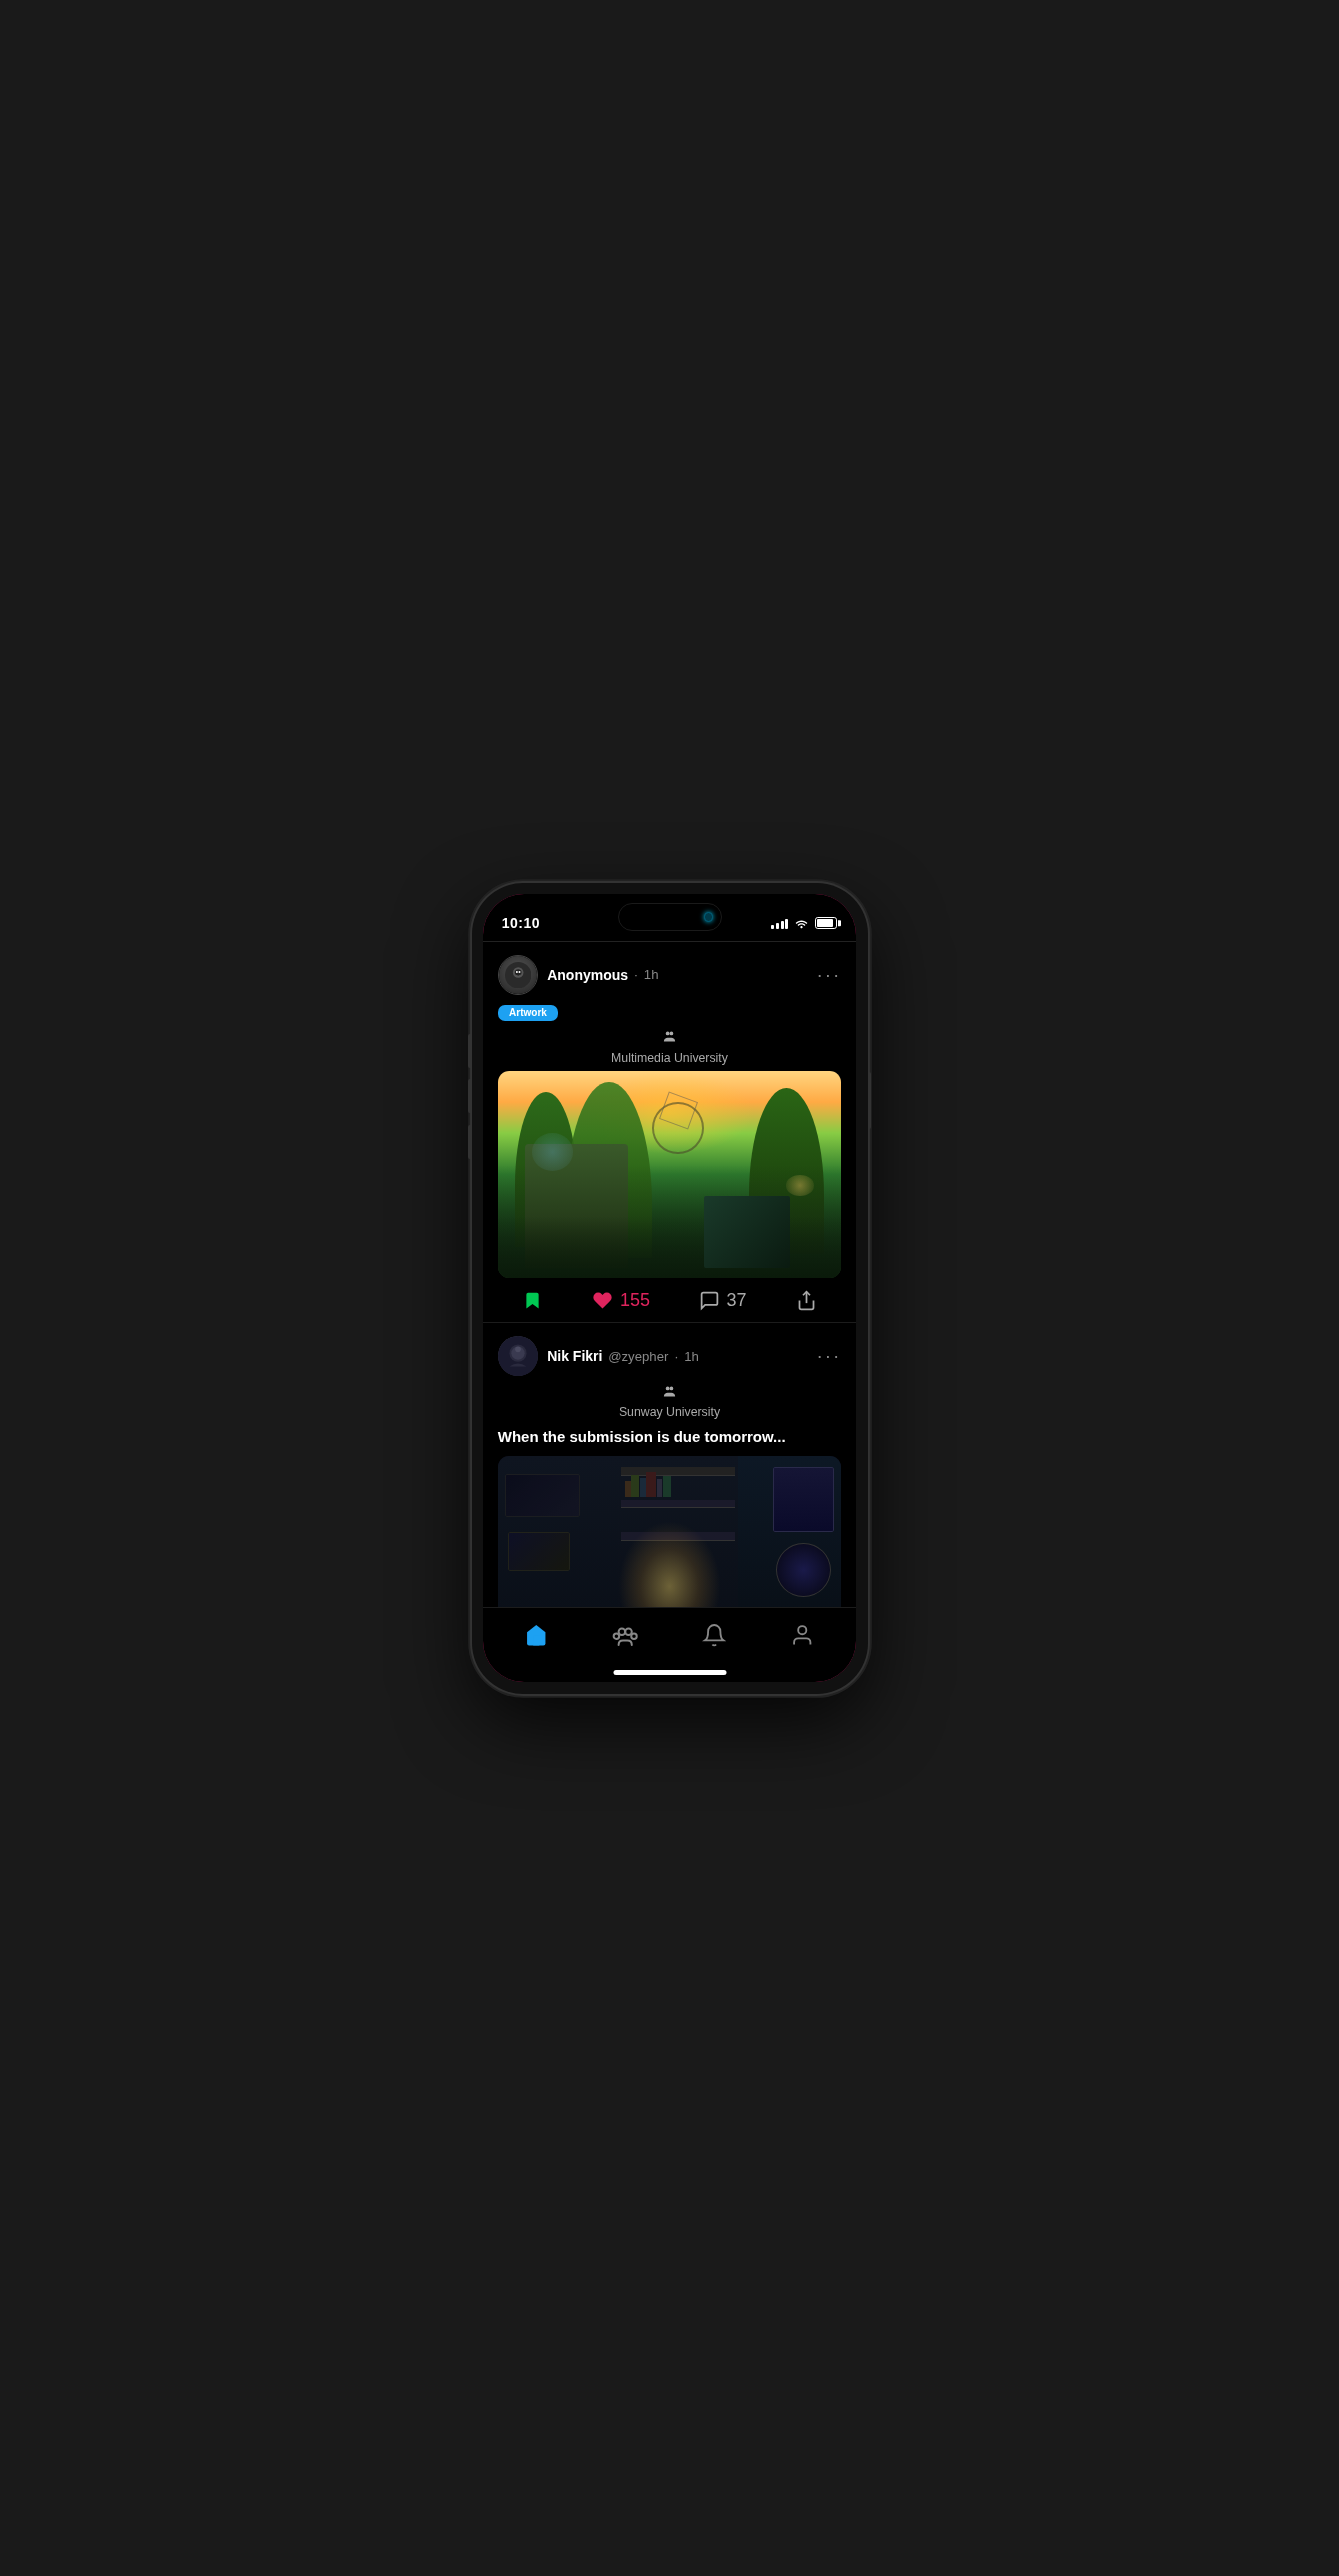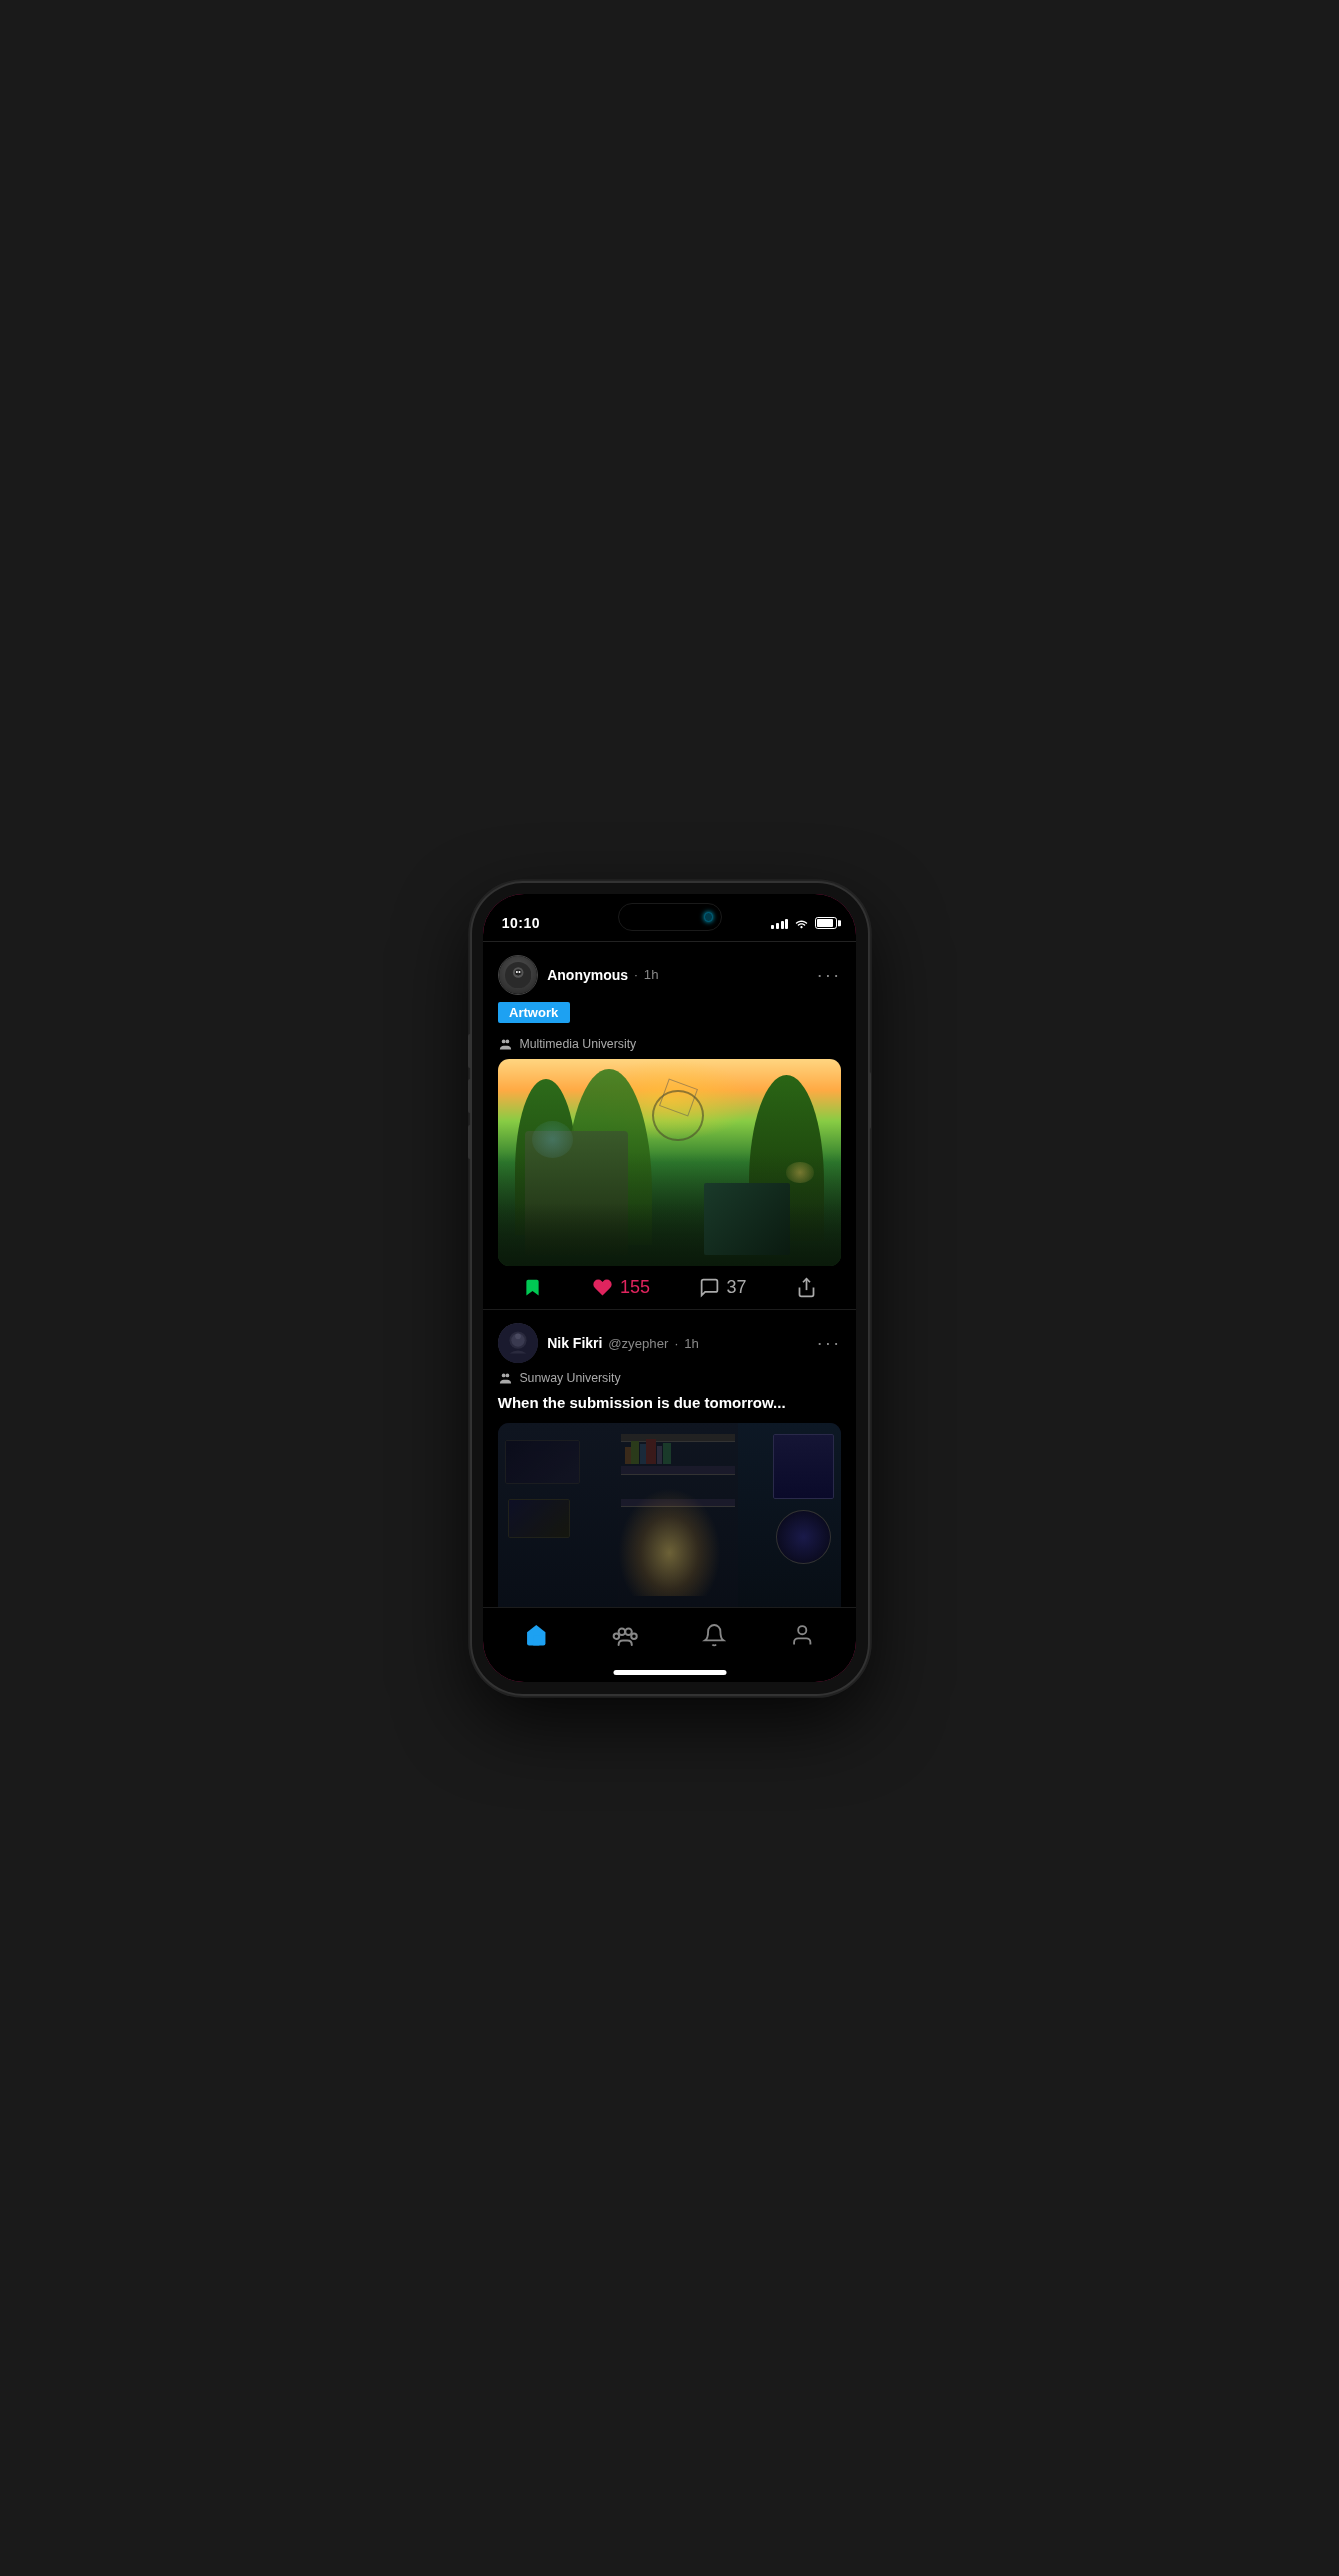--- a/index.html
+++ b/index.html
@@ -281,36 +281,37 @@
       color: #888;
       font-size: 19px;
       cursor: pointer;
       letter-spacing: 1.9px;
     }
 
     
     .tag {
       display: inline-block;
       padding: 2.8px 11.3px;
-      border-radius: 2px;
-      font-size: 13px;
+      border-radius: 7px;
+      font-size: 10px;
       font-weight: 600;
-      margin-bottom: 14px;
+      margin-bottom: 8px;
     }
     .tag-blue {
       background: #1da1f2;
       color: #fff;
     }
 
     
     .community-row {
       display: flex;
       align-items: center;
       gap: 6.6px;
       margin-bottom: 6.6px;
+      flex-direction: column;
     }
     .community-name {
       color: #aaa;
       font-size: 12.3px;
     }
 
     
     .post-text {
       color: #fff;
       font-size: 15px;

